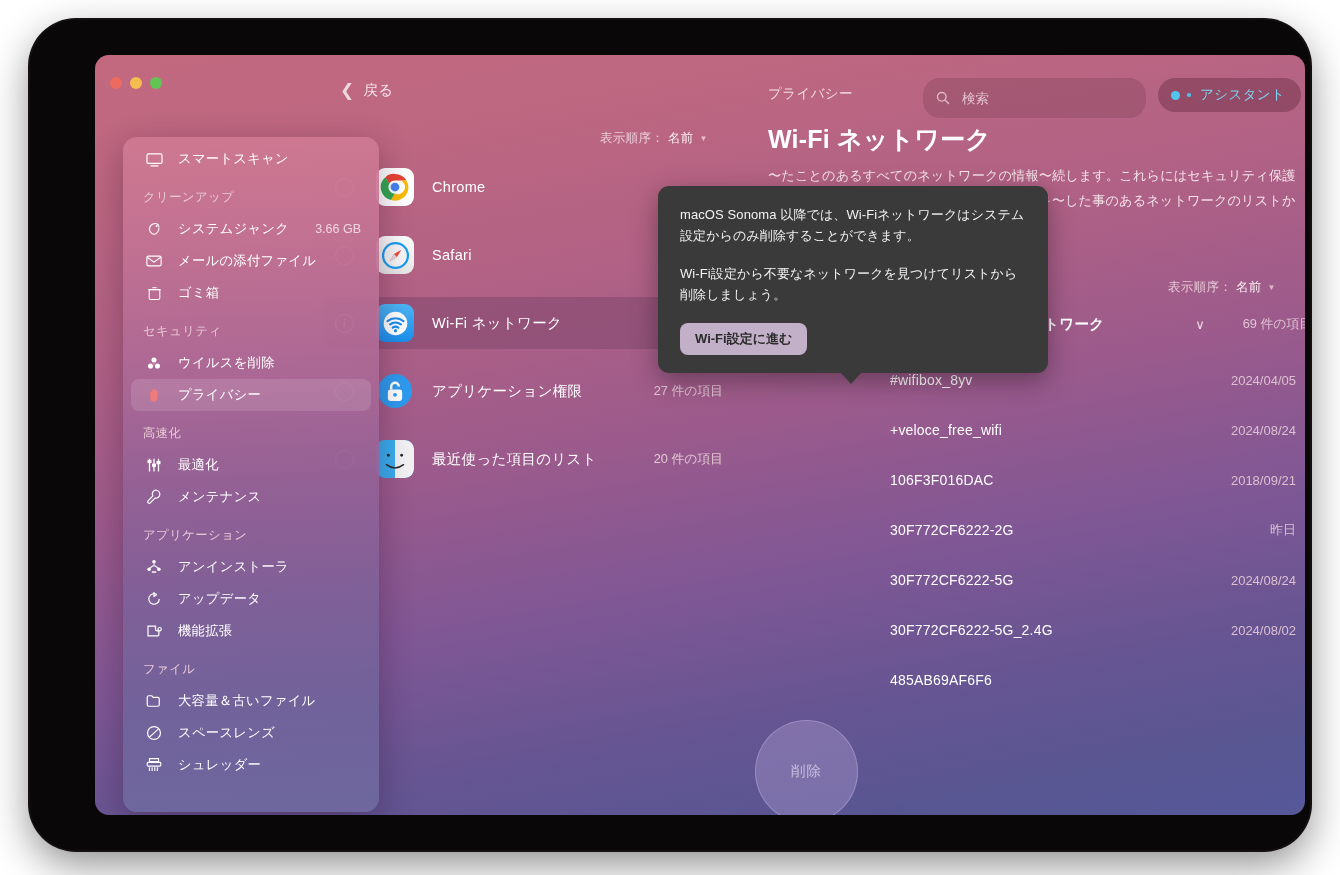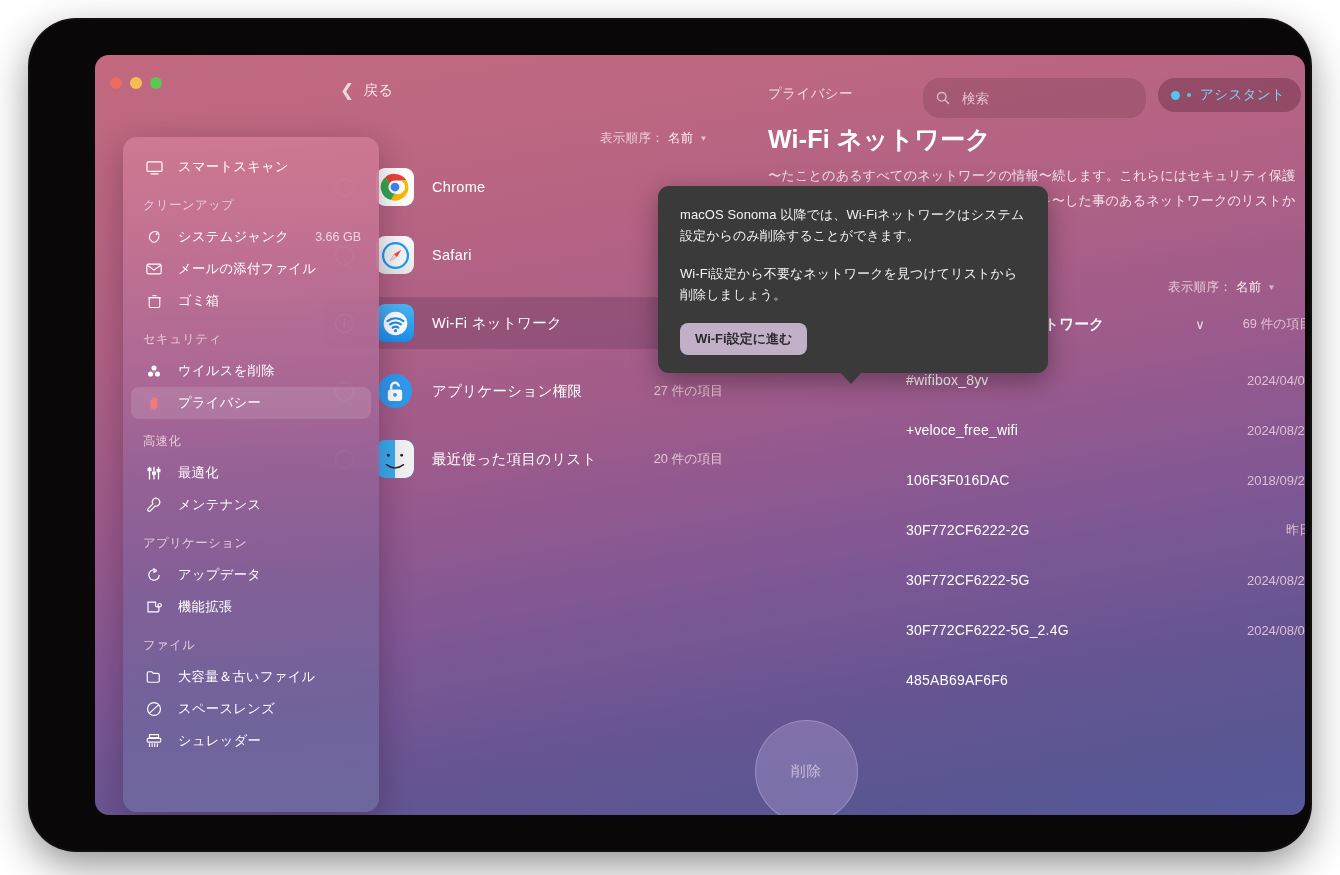--- a/index.html
+++ b/index.html
@@ -172,21 +172,21 @@
     color: #fff; font-size: 12.5px; font-style: italic;
     font-family: "Liberation Serif", serif;
     display: flex; align-items: center; justify-content: center;
   }
   #group-header .gicon { width: 28px; height: 28px; flex: 0 0 28px; margin-right: 16px; }
   #group-header .gicon .ic { width: 28px; height: 28px; border-radius: 7px; }
   #group-header .gname { color: #fff; font-size: 14.5px; font-weight: 600; letter-spacing: .3px; flex: 1; }
   #group-header .gchev { color: #f0dbe5; font-size: 13px; margin-right: 38px; }
   #group-header .gcount { color: #e0c3d2; font-size: 12.8px; }
 
-  #net-list { position: absolute; left: 672px; top: 300px; width: 545px; }
+  #net-list { position: absolute; left: 656px; top: 300px; width: 545px; }
   .net-row {
     height: 50px; display: flex; align-items: center;
     padding-left: 139px; padding-right: 0;
     cursor: pointer;
   }
   .net-row .nname { color: #ffffff; font-size: 14px; letter-spacing: .2px; flex: 1; }
   .net-row .ndate { color: #dcc0d0; font-size: 13px; text-align: right; min-width: 95px; }
 
   
   #delete-button {
@@ -206,21 +206,21 @@
     border-radius: 14px;
     background: linear-gradient(178deg,
         rgba(208,122,146,.93) 0%,
         rgba(192,113,147,.92) 18%,
         rgba(170,104,150,.92) 36%,
         rgba(146,97,150,.92) 52%,
         rgba(126,96,152,.92) 68%,
         rgba(113,99,155,.92) 84%,
         rgba(110,105,159,.92) 100%);
     box-shadow: 0 10px 34px rgba(40,10,35,.33);
-    padding-top: 14px;
+    padding-top: 6px;
     overflow: hidden;
   }
   .sb-section {
     color: #e9c9d7; font-size: 12.3px; letter-spacing: .5px;
     padding: 14px 0 7px 20px;
   }
   .sb-item {
     height: 32px; margin: 0 8px; border-radius: 8px;
     display: flex; align-items: center; padding-left: 12px;
     cursor: pointer;
@@ -539,20 +539,32 @@
         <span class="si">
           <svg width="18" height="18" viewBox="0 0 24 24" fill="none" stroke="#ffffff" stroke-width="1.6">
             <path d="M15.5 3a5 5 0 0 0-5 7.6L4 17.2a2 2 0 0 0 2.8 2.8l6.6-6.5A5 5 0 1 0 15.5 3z"></path>
           </svg>
         </span>
         <span class="slabel">メンテナンス</span>
       </div>
 
       <div class="sb-section">アプリケーション</div>
 
+      <div class="sb-item">
+        <span class="si">
+          <svg width="18" height="18" viewBox="0 0 24 24" fill="#ffffff">
+            <circle cx="12" cy="5" r="2.4"></circle>
+              <circle cx="5.5" cy="15" r="2.4"></circle>
+              <circle cx="18.5" cy="15" r="2.4"></circle>
+            <path d="M12 7.4v4M6.6 13.3L11 10.2M17.4 13.3L13 10.2" stroke="#fff" stroke-width="1.4"></path>
+            <rect x="8.8" y="17.5" width="6.4" height="2.2" rx="1"></rect>
+          </svg>
+        </span>
+        <span class="slabel">アンインストーラ</span>
+      </div>
 
       <div class="sb-item">
         <span class="si">
           <svg width="18" height="18" viewBox="0 0 24 24" fill="none" stroke="#ffffff" stroke-width="1.6">
             <path d="M19 12a7 7 0 1 1-3.2-5.9"></path>
               <path d="M12 2.5v6l4-2.6"></path>
           </svg>
         </span>
         <span class="slabel">アップデータ</span>
       </div>

